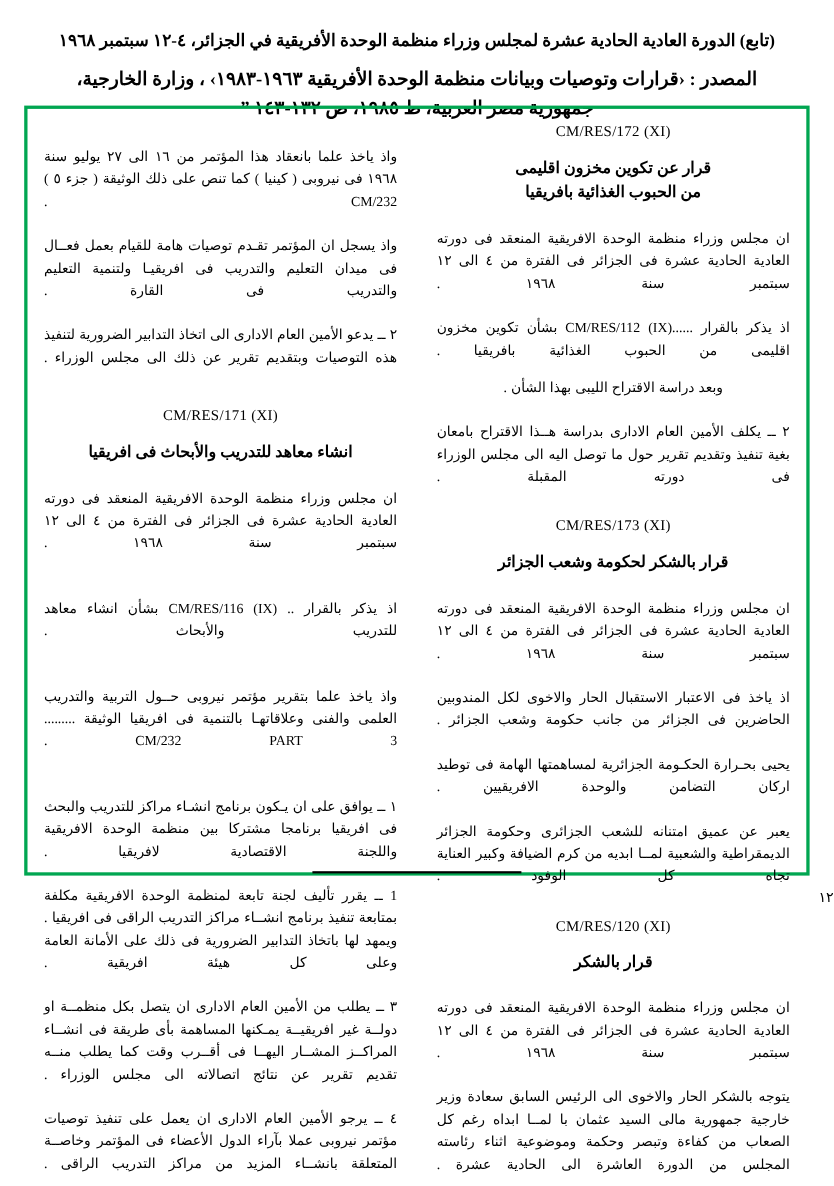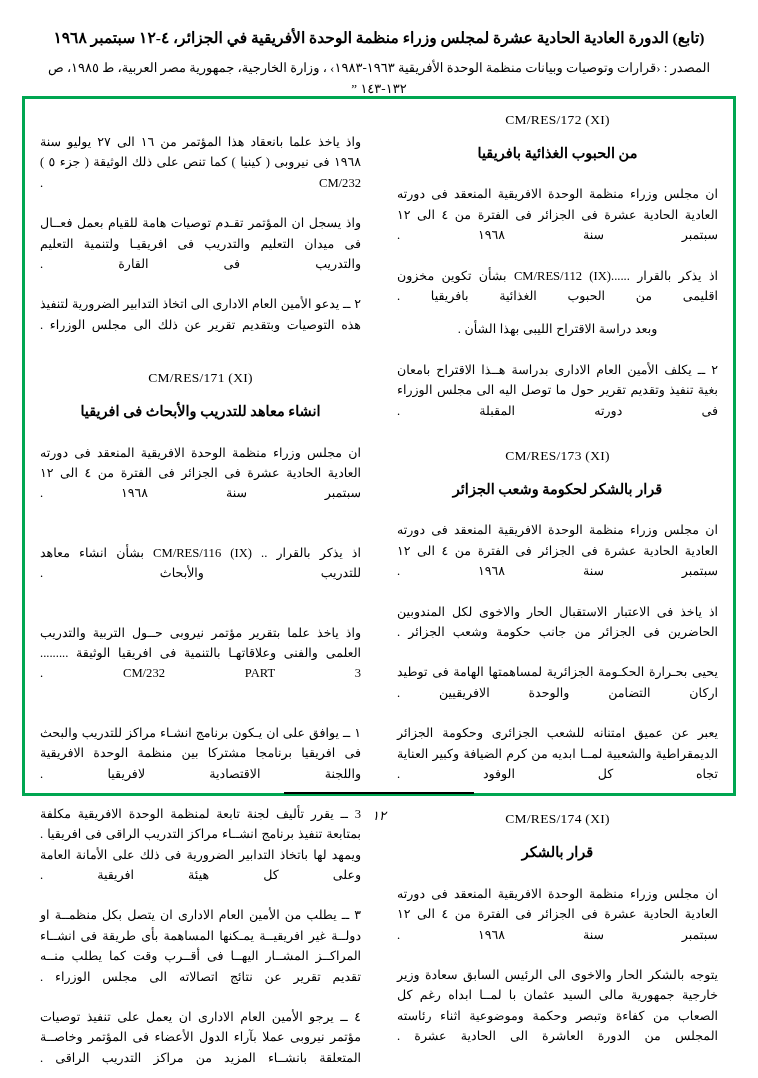--- a/index.html
+++ b/index.html
@@ -26,24 +26,25 @@
     text-align: center;
   }
   .doc-title {
     font-size: 15.5px;
     font-weight: bold;
     line-height: 1.5;
     letter-spacing: 0px;
     direction: rtl;
   }
   .doc-source {
-    font-size: 13px;
+    font-size: 17px;
     line-height: 1.6;
     margin-top: 9px;
     direction: rtl;
+    font-weight: bold;
   }
   .frame {
     position: absolute;
     top: 96px;
     right: 22px;
     left: 22px;
     bottom: 42px;
     border: 3px solid #00a651;
     box-sizing: border-box;
   }
@@ -111,62 +112,62 @@
   .bottom-rule .rule {
     width: 190px;
     height: 1.6px;
     background: #000;
   }
   .page-number {
     position: absolute;
     bottom: 14px;
     left: 0;
     right: 0;
-    text-align: center;
+    text-align: right;
     font-size: 13px;
     direction: rtl;
-    font-style: italic;
   }
 </style>
 </head>
 <body>
 
 <div class="page">
 
   <div class="doc-header">
     <div class="doc-title">(تابع) الدورة العادية الحادية عشرة لمجلس وزراء منظمة الوحدة الأفريقية في الجزائر، ٤-١٢ سبتمبر ١٩٦٨</div>
     <div class="doc-source">المصدر : ‹قرارات وتوصيات وبيانات منظمة الوحدة الأفريقية ١٩٦٣-١٩٨٣› ، وزارة الخارجية، جمهورية مصر العربية، ط ١٩٨٥، ص ١٣٢-١٤٣ ˮ</div>
   </div>
 
   <div class="frame"></div>
 
   <div class="columns">
 
     <div class="col">
       <div class="res-id">CM/RES/172  (XI)</div>
       <div class="res-title">
+        <div>قرار عن تكوين مخزون اقليمى</div>
         <div>من الحبوب الغذائية بافريقيا</div>
       </div>
       <p class="para justified">ان مجلس وزراء منظمة الوحدة الافريقية المنعقد فى دورته العادية الحادية عشرة فى الجزائر فى الفترة من ٤ الى ١٢ سبتمبر سنة ١٩٦٨ .</p>
       <p class="para justified">اذ يذكر بالقرار ......CM/RES/112 (IX) بشأن تكوين مخزون اقليمى من الحبوب الغذائية بافريقيا .</p>
       <p class="para center-ish">وبعد دراسة الاقتراح الليبى بهذا الشأن .</p>
       <p class="para justified">٢ ــ يكلف الأمين العام الادارى بدراسة هــذا الاقتراح بامعان بغية تنفيذ وتقديم تقرير حول ما توصل اليه الى مجلس الوزراء فى دورته المقبلة .</p>
 
       <div class="gap-md"></div>
       <div class="res-id">CM/RES/173  (XI)</div>
       <div class="res-title">
         <div>قرار بالشكر لحكومة وشعب الجزائر</div>
       </div>
       <p class="para justified">ان مجلس وزراء منظمة الوحدة الافريقية المنعقد فى دورته العادية الحادية عشرة فى الجزائر فى الفترة من ٤ الى ١٢ سبتمبر سنة ١٩٦٨ .</p>
       <p class="para justified">اذ ياخذ فى الاعتبار الاستقبال الحار والاخوى لكل المندوبين الحاضرين فى الجزائر من جانب حكومة وشعب الجزائر .</p>
       <p class="para justified">يحيى بحـرارة الحكـومة الجزائرية لمساهمتها الهامة فى توطيد اركان التضامن والوحدة الافريقيين .</p>
       <p class="para justified">يعبر عن عميق امتنانه للشعب الجزائرى وحكومة الجزائر الديمقراطية والشعبية لمــا ابديه من كرم الضيافة وكبير العناية تجاه كل الوفود .</p>
 
       <div class="gap-md"></div>
-      <div class="res-id">CM/RES/174  (XI)</div>
+      <div class="res-id">CM/RES/120  (XI)</div>
       <div class="res-title">
         <div>قرار بالشكر</div>
       </div>
       <p class="para justified">ان مجلس وزراء منظمة الوحدة الافريقية المنعقد فى دورته العادية الحادية عشرة فى الجزائر فى الفترة من ٤ الى ١٢ سبتمبر سنة ١٩٦٨ .</p>
       <p class="para justified">يتوجه بالشكر الحار والاخوى الى الرئيس السابق سعادة وزير خارجية جمهورية مالى السيد عثمان با لمــا ابداه رغم كل الصعاب من كفاءة وتبصر وحكمة وموضوعية اثناء رئاسته المجلس من الدورة العاشرة الى الحادية عشرة .</p>
     </div>
 
     <div class="col">
       <p class="para justified">واذ ياخذ علما بانعقاد هذا المؤتمر من ١٦ الى ٢٧ يوليو سنة ١٩٦٨ فى نيروبى ( كينيا ) كما تنص على ذلك الوثيقة ( جزء ٥ )  CM/232 .</p>
       <p class="para justified">واذ يسجل ان المؤتمر تقـدم توصيات هامة للقيام بعمل فعــال فى ميدان التعليم والتدريب فى افريقيـا ولتنمية التعليم والتدريب فى القارة .</p>
@@ -180,21 +181,21 @@
       <p class="para justified">ان مجلس وزراء منظمة الوحدة الافريقية المنعقد فى دورته العادية الحادية عشرة فى الجزائر فى الفترة من ٤ الى ١٢ سبتمبر سنة ١٩٦٨ .</p>
 
       <div class="gap-sm"></div>
       <p class="para justified">اذ يذكر بالقرار .. CM/RES/116 (IX) بشأن انشاء معاهد للتدريب والأبحاث .</p>
 
       <div class="gap-sm"></div>
       <p class="para justified">واذ ياخذ علما بتقرير مؤتمر نيروبى حــول التربية والتدريب العلمى والفنى وعلاقاتهـا بالتنمية فى افريقيا الوثيقة ......... CM/232 PART 3 .</p>
 
       <div class="gap-sm"></div>
       <p class="para justified">١ ــ يوافق على ان يـكون برنامج انشـاء مراكز للتدريب والبحث فى افريقيا برنامجا مشتركا بين منظمة الوحدة الافريقية واللجنة الاقتصادية لافريقيا .</p>
-      <p class="para justified">3 ــ يقرر تأليف لجنة تابعة لمنظمة الوحدة الافريقية مكلفة بمتابعة تنفيذ برنامج انشــاء مراكز التدريب الراقى فى افريقيا . ويمهد لها باتخاذ التدابير الضرورية فى ذلك على الأمانة العامة وعلى كل هيئة افريقية .</p>
+      <p class="para justified">1 ــ يقرر تأليف لجنة تابعة لمنظمة الوحدة الافريقية مكلفة بمتابعة تنفيذ برنامج انشــاء مراكز التدريب الراقى فى افريقيا . ويمهد لها باتخاذ التدابير الضرورية فى ذلك على الأمانة العامة وعلى كل هيئة افريقية .</p>
       <p class="para justified">٣ ــ يطلب من الأمين العام الادارى ان يتصل بكل منظمــة او دولــة غير افريقيــة يمـكنها المساهمة بأى طريقة فى انشــاء المراكــز المشــار اليهــا فى أقــرب وقت كما يطلب منــه تقديم تقرير عن نتائج اتصالاته الى مجلس الوزراء .</p>
       <p class="para justified">٤ ــ يرجو الأمين العام الادارى ان يعمل على تنفيذ توصيات مؤتمر نيروبى عملا بآراء الدول الأعضاء فى المؤتمر وخاصــة المتعلقة بانشــاء المزيد من مراكز التدريب الراقى .</p>
     </div>
 
   </div>
 
   <div class="bottom-rule">
     <div class="rule"></div>
   </div>
   <div class="page-number">١٢</div>

